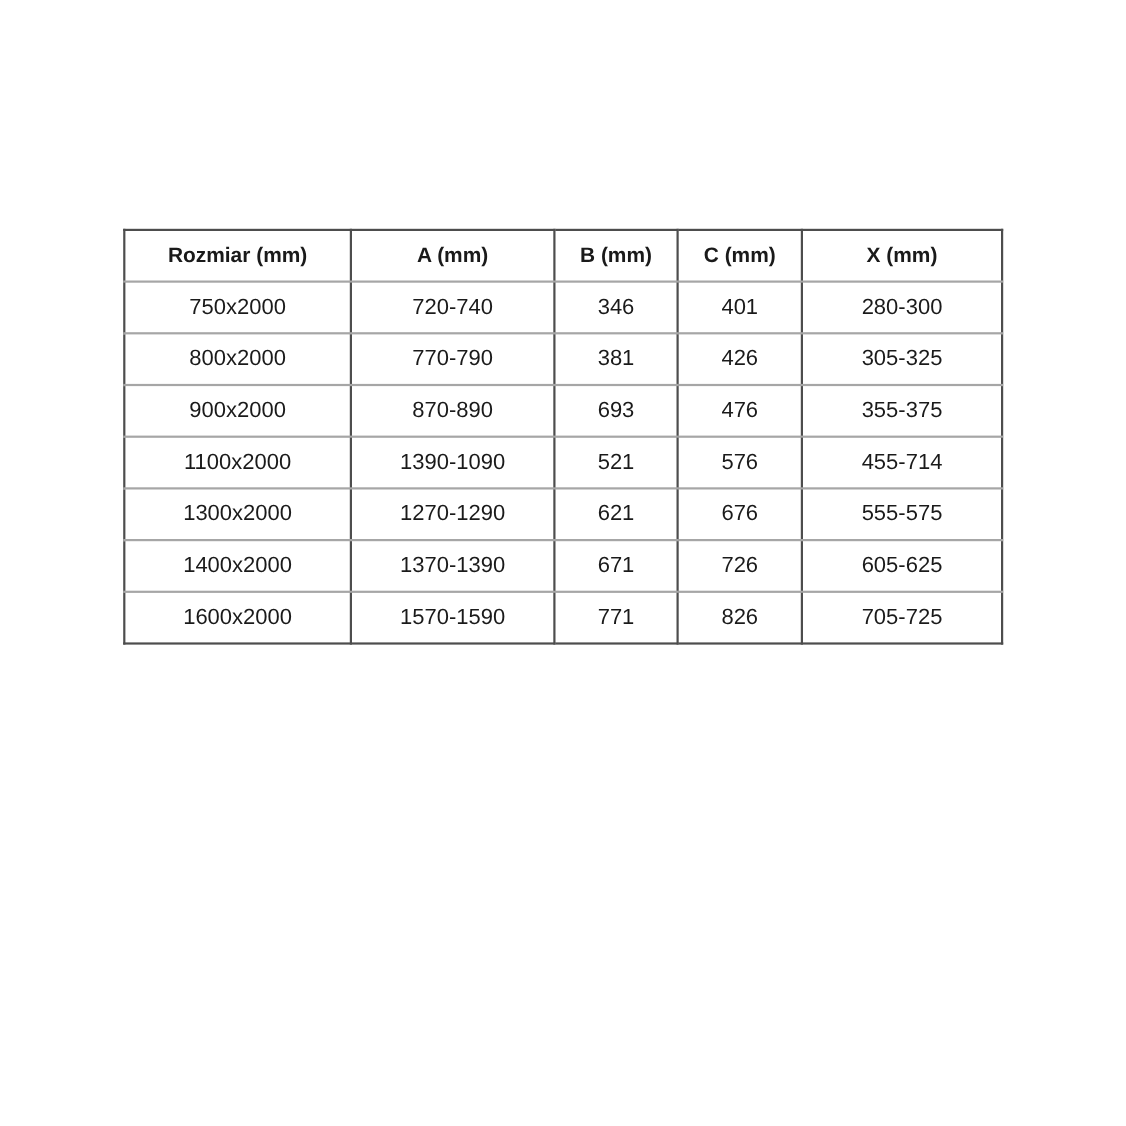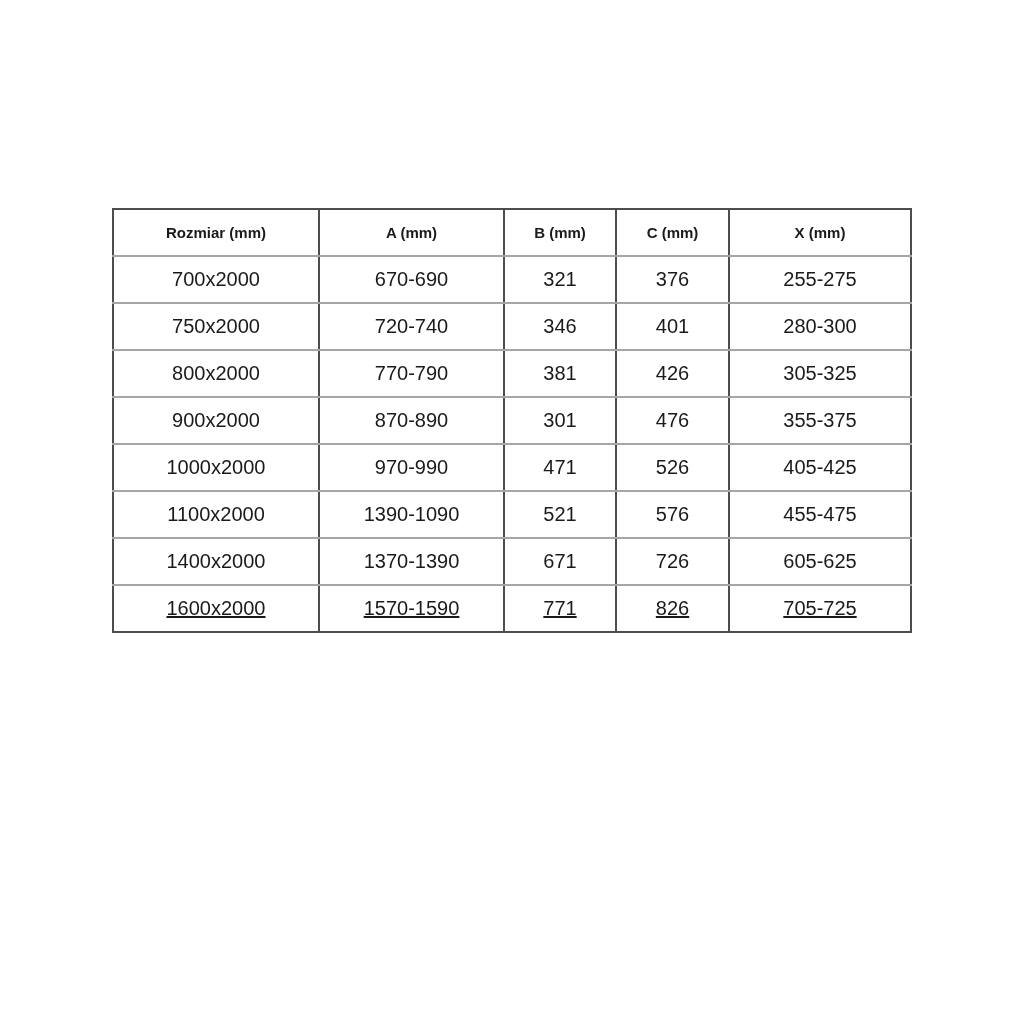--- a/index.html
+++ b/index.html
@@ -34,30 +34,29 @@
     background: #ffffff;
     border-left: 2px solid #4d4d4d;
     border-right: 2px solid #4d4d4d;
     border-top: 2px solid #a6a6a6;
     border-bottom: 2px solid #a6a6a6;
     white-space: nowrap;
     overflow: hidden;
   }
   .size-table thead th {
     font-weight: bold;
-    font-size: 15px;
+    font-size: 19px;
     border-top: 2px solid #4d4d4d;
   }
   .size-table tbody td {
     font-weight: normal;
     font-size: 20px;
   }
   .size-table tbody tr:last-child td {
     border-bottom: 2px solid #4d4d4d;
-    text-decoration: underline;
   }
 </style>
 </head>
 <body>
 
 <div class="table-wrap">
   <table class="size-table">
     <colgroup>
       <col style="width:206px">
       <col style="width:185px">
@@ -69,60 +68,53 @@
       <tr>
         <th>Rozmiar (mm)</th>
         <th>A (mm)</th>
         <th>B (mm)</th>
         <th>C (mm)</th>
         <th>X (mm)</th>
       </tr>
     </thead>
     <tbody>
         <tr>
-          <td>700x2000</td>
-          <td>670-690</td>
-          <td>321</td>
-          <td>376</td>
-          <td>255-275</td>
-        </tr>
-        <tr>
           <td>750x2000</td>
           <td>720-740</td>
           <td>346</td>
           <td>401</td>
           <td>280-300</td>
         </tr>
         <tr>
           <td>800x2000</td>
           <td>770-790</td>
           <td>381</td>
           <td>426</td>
           <td>305-325</td>
         </tr>
         <tr>
           <td>900x2000</td>
           <td>870-890</td>
-          <td>301</td>
+          <td>693</td>
           <td>476</td>
           <td>355-375</td>
-        </tr>
-        <tr>
-          <td>1000x2000</td>
-          <td>970-990</td>
-          <td>471</td>
-          <td>526</td>
-          <td>405-425</td>
         </tr>
         <tr>
           <td>1100x2000</td>
           <td>1390-1090</td>
           <td>521</td>
           <td>576</td>
-          <td>455-475</td>
+          <td>455-714</td>
+        </tr>
+        <tr>
+          <td>1300x2000</td>
+          <td>1270-1290</td>
+          <td>621</td>
+          <td>676</td>
+          <td>555-575</td>
         </tr>
         <tr>
           <td>1400x2000</td>
           <td>1370-1390</td>
           <td>671</td>
           <td>726</td>
           <td>605-625</td>
         </tr>
         <tr>
           <td>1600x2000</td>

